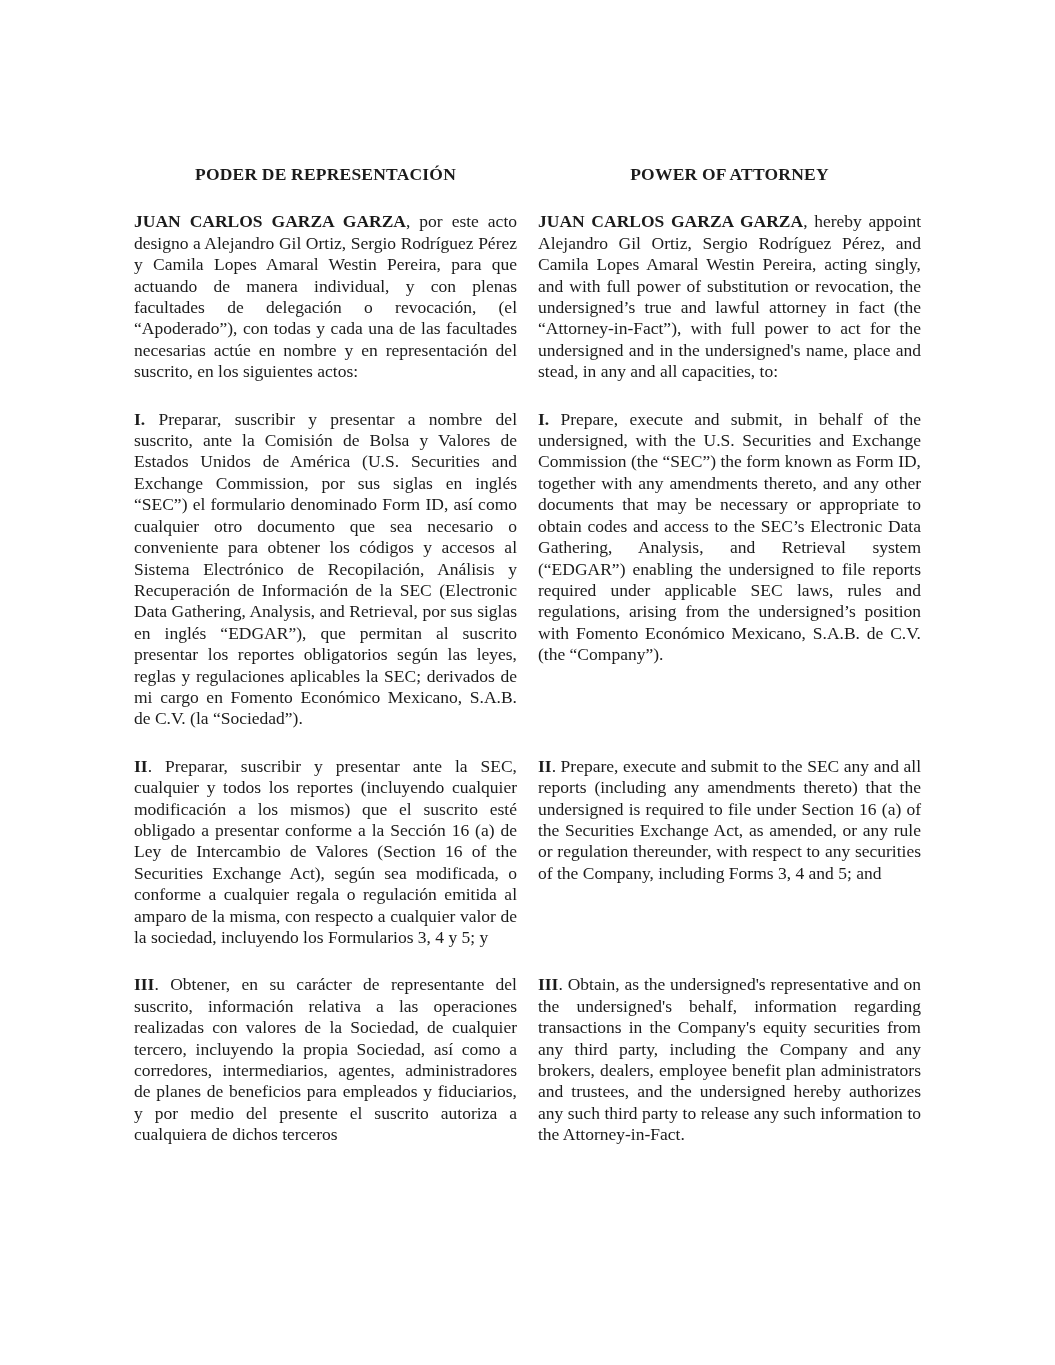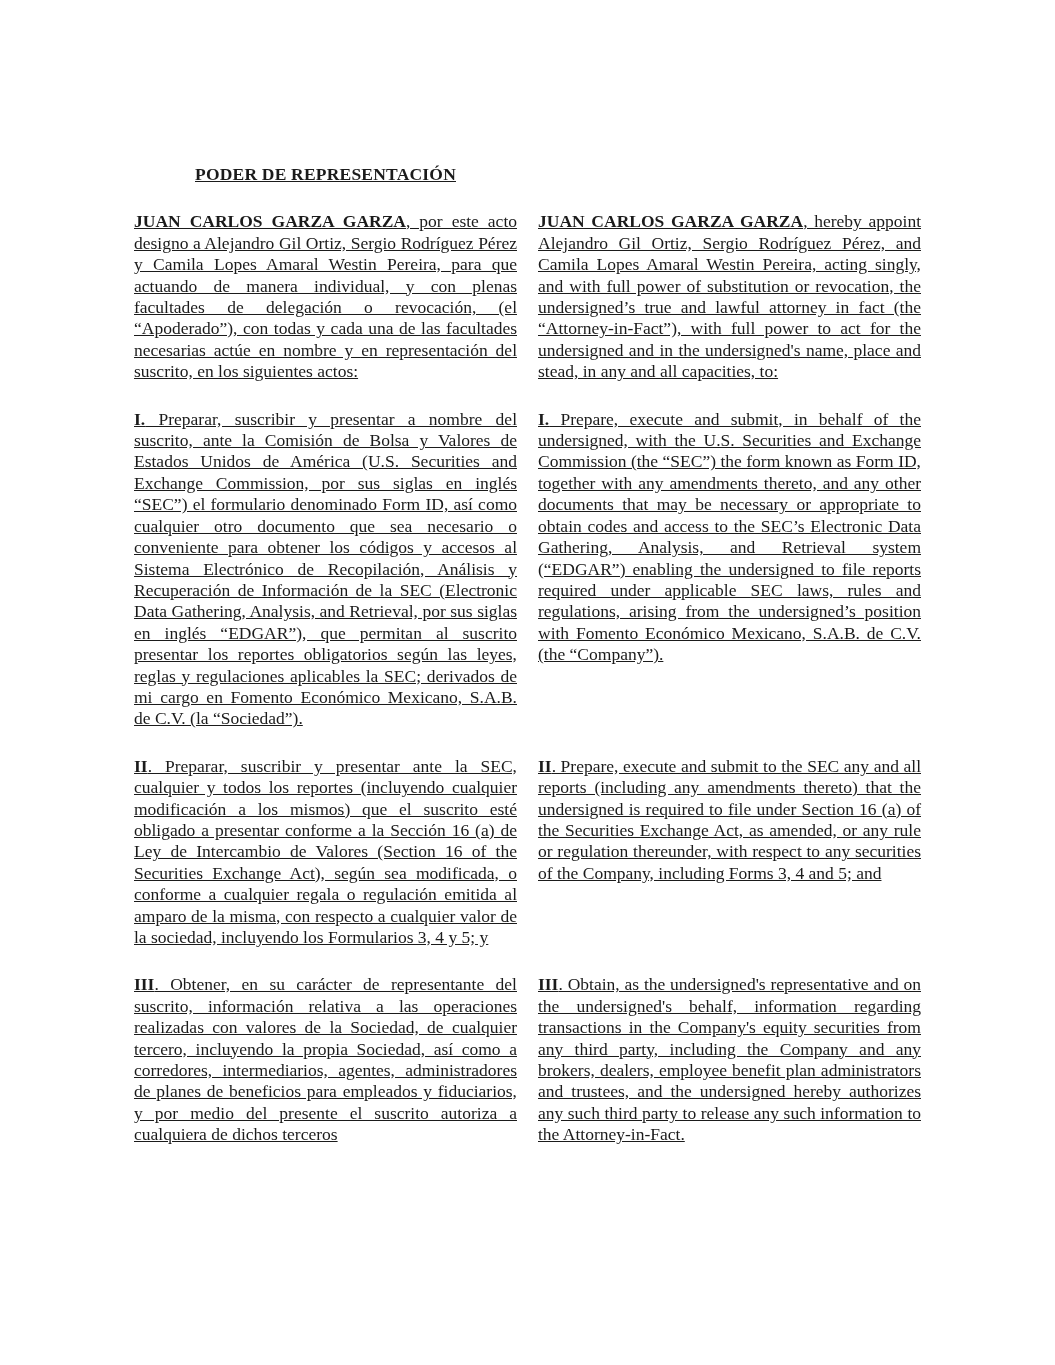--- a/index.html
+++ b/index.html
@@ -21,21 +21,20 @@
   .doc {
     position: absolute;
     left: 134px;
     top: 164px;
     width: 787px;
     color: #1b1b1b;
     font-family: "Liberation Serif", "DejaVu Serif", serif;
     font-size: 17.5px;
     line-height: 21.4px;
     font-kerning: normal;
-    text-decoration: underline;
   }
   .row {
     display: flex;
     gap: 21px;
     margin-bottom: 26px;
   }
   .cell {
     width: 383px;
     text-align: justify;
     text-justify: inter-word;
@@ -52,20 +51,21 @@
   }
 </style>
 </head>
 <body>
 
 <div class="page">
   <div class="doc">
 
     <div class="row">
       <div class="cell heading">PODER DE REPRESENTACIÓN</div>
+      <div class="cell heading">POWER OF ATTORNEY</div>
     </div>
 
     <div class="row">
       <p class="cell"><b class="lead">JUAN CARLOS GARZA GARZA</b><span>, por este acto designo a Alejandro Gil Ortiz, Sergio Rodríguez Pérez y Camila Lopes Amaral Westin Pereira, para que actuando de manera individual, y con plenas facultades de delegación o revocación, (el “Apoderado”), con todas y cada una de las facultades necesarias actúe en nombre y en representación del suscrito, en los siguientes actos:</span></p>
       <p class="cell"><b class="lead">JUAN CARLOS GARZA GARZA</b><span>, hereby appoint Alejandro Gil Ortiz, Sergio Rodríguez Pérez, and Camila Lopes Amaral Westin Pereira, acting singly, and with full power of substitution or revocation, the undersigned’s true and lawful attorney in fact (the “Attorney-in-Fact”), with full power to act for the undersigned and in the undersigned's name, place and stead, in any and all capacities, to:</span></p>
     </div>
 
     <div class="row">
       <p class="cell"><b class="lead">I.</b><span> Preparar, suscribir y presentar a nombre del suscrito, ante la Comisión de Bolsa y Valores de Estados Unidos de América (U.S. Securities and Exchange Commission, por sus siglas en inglés “SEC”) el formulario denominado Form ID, así como cualquier otro documento que sea necesario o conveniente para obtener los códigos y accesos al Sistema Electrónico de Recopilación, Análisis y Recuperación de Información de la SEC (Electronic Data Gathering, Analysis, and Retrieval, por sus siglas en inglés “EDGAR”), que permitan al suscrito presentar los reportes obligatorios según las leyes, reglas y regulaciones aplicables la SEC; derivados de mi cargo en Fomento Económico Mexicano, S.A.B. de C.V. (la “Sociedad”).</span></p>
       <p class="cell"><b class="lead">I.</b><span> Prepare, execute and submit, in behalf of the undersigned, with the U.S. Securities and Exchange Commission (the “SEC”) the form known as Form ID, together with any amendments thereto, and any other documents that may be necessary or appropriate to obtain codes and access to the SEC’s Electronic Data Gathering, Analysis, and Retrieval system (“EDGAR”) enabling the undersigned to file reports required under applicable SEC laws, rules and regulations, arising from the undersigned’s position with Fomento Económico Mexicano, S.A.B. de C.V. (the “Company”).</span></p>

